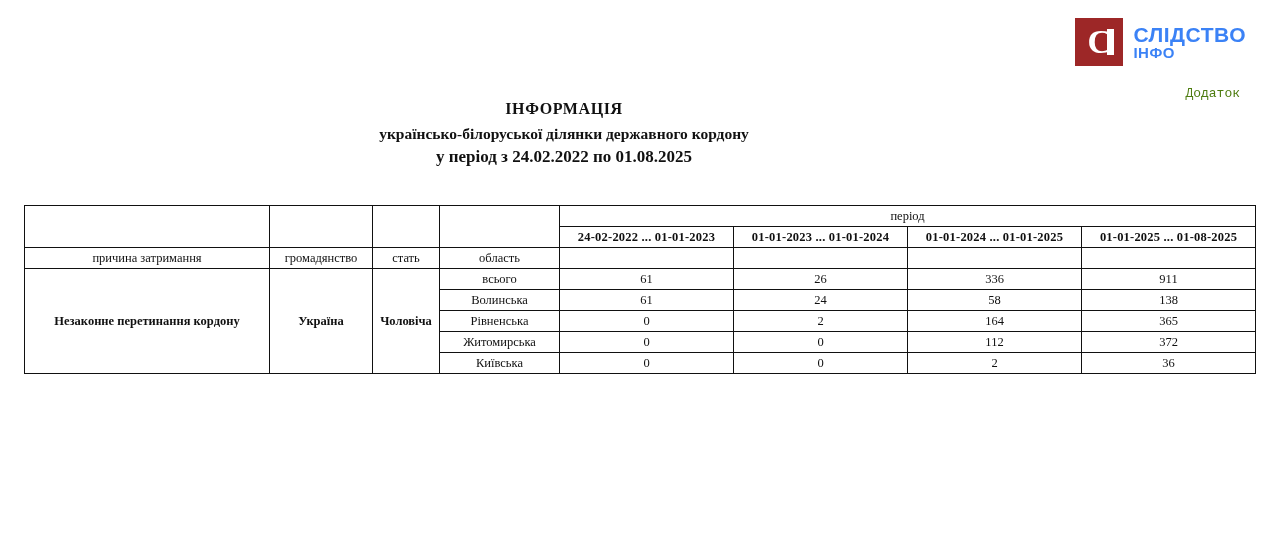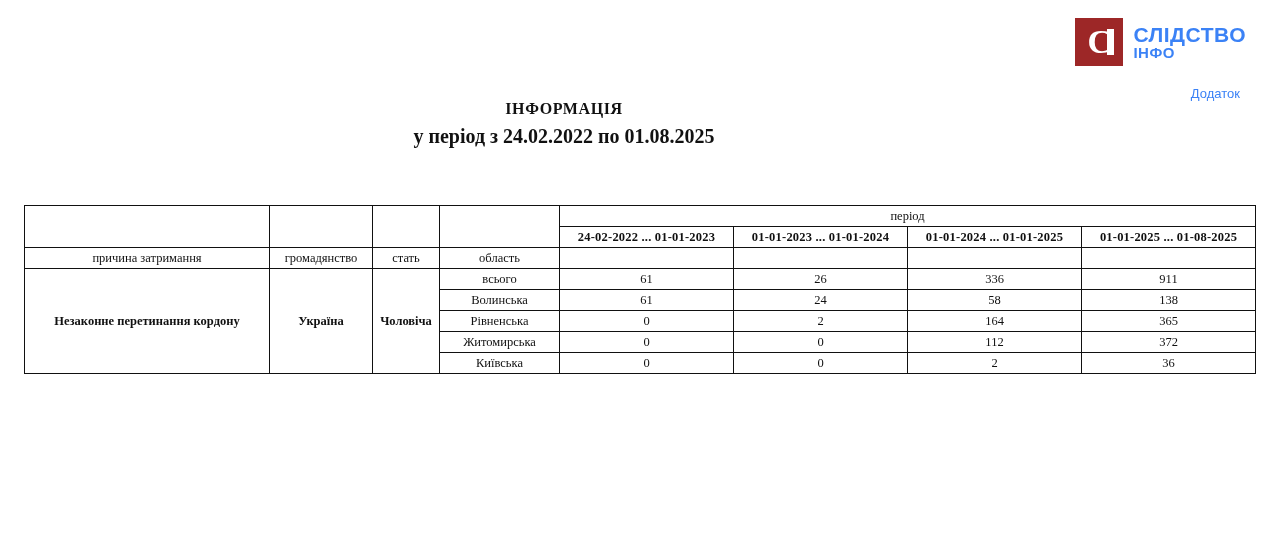--- a/index.html
+++ b/index.html
@@ -58,23 +58,23 @@
     font-weight: bold;
     color: #3b82f6;
   }
   .logo-text .l1 { font-size: 21px; letter-spacing: 0.5px; }
   .logo-text .l2 { font-size: 15px; letter-spacing: 0.5px; }
 
   .annex {
     position: absolute;
     top: 86px;
     right: 40px;
-    font-family: Liberation Sans, sans-serif;
+    font-family: Liberation Mono, monospace;
     font-size: 13px;
-    color: #3b82f6;
+    color: #4d7c0f;
   }
 
   
   .title-block {
     position: absolute;
     top: 100px;
     left: 0;
     width: 1128px;
     text-align: center;
   }
@@ -82,21 +82,21 @@
     font-size: 16px;
     font-weight: bold;
     letter-spacing: 0.6px;
     margin-bottom: 7px;
   }
   .title-line {
     font-size: 15.5px;
     font-weight: bold;
     margin-bottom: 4px;
   }
-  .title-line.sub { font-size: 20px; }
+  .title-line.sub { font-size: 17px; }
 
   
   .table-wrap {
     position: absolute;
     top: 205px;
     left: 24px;
     width: 1000px;
   }
   table.report {
     border-collapse: collapse;
@@ -163,20 +163,21 @@
   <div class="logo-text">
     <span class="l1">СЛІДСТВО</span>
     <span class="l2">ІНФО</span>
   </div>
 </div>
 
 <div class="annex">Додаток</div>
 
 <div class="title-block">
   <div class="title-main">ІНФОРМАЦІЯ</div>
+  <div class="title-line">українсько-білоруської ділянки державного кордону</div>
   <div class="title-line sub">у період з 24.02.2022 по 01.08.2025</div>
 </div>
 
 <div class="table-wrap">
   <table class="report">
     <colgroup>
       <col class="col-reason">
         <col class="col-citizen">
         <col class="col-sex">
         <col class="col-oblast">

